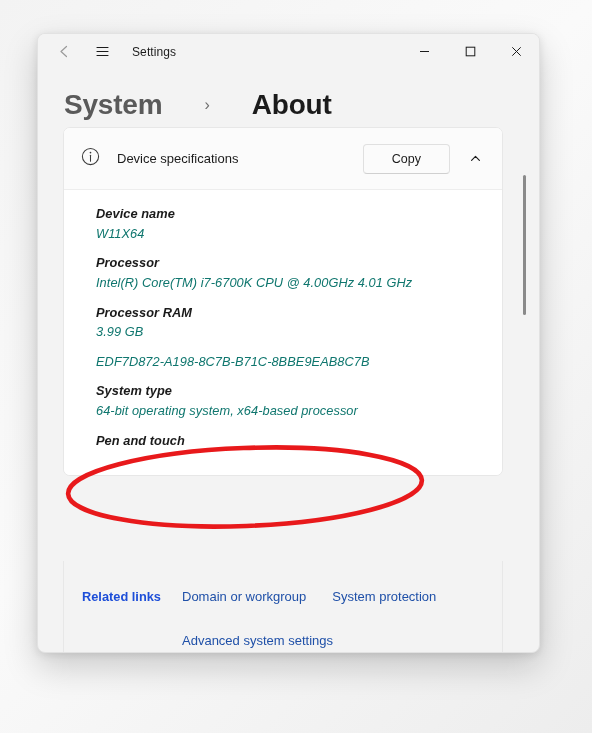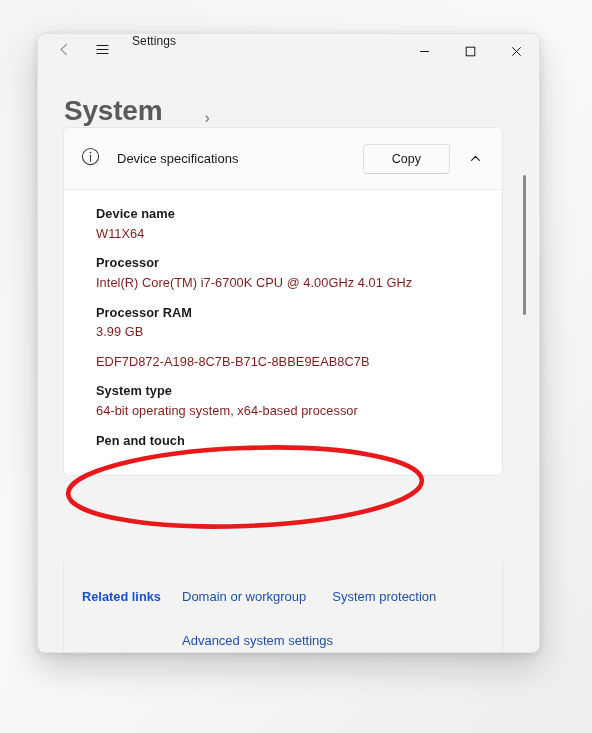--- a/index.html
+++ b/index.html
@@ -25,20 +25,21 @@
     border-radius: 8px;
     border: 1px solid #e2e2e2;
     box-shadow: 0 14px 34px rgba(0,0,0,0.18), 0 2px 8px rgba(0,0,0,0.10);
     overflow: hidden;
   }
 
   
   #titlebar {
     height: 35px;
     display: flex;
+    align-items: center;
     background: #f3f3f3;
     position: relative;
   }
   .tb-icon {
     width: 32px; height: 30px;
     display: flex; align-items: center; justify-content: center;
     flex: 0 0 auto;
   }
   #back-arrow { margin-left: 10px; }
   #hamburger { margin-left: 6px; }
@@ -56,21 +57,21 @@
   }
   .wc {
     width: 46px; height: 35px;
     display: flex; align-items: center; justify-content: center;
     cursor: default;
   }
 
   
   #breadcrumb {
     display: flex;
-    align-items: flex-end;
+    align-items: center;
     padding: 14px 0 0 26px;
     height: 58px;
     gap: 30px;
   }
   #crumb-system {
     font-size: 28px;
     color: #5a5a5a;
     font-weight: 600;
     letter-spacing: -0.2px;
   }
@@ -133,32 +134,33 @@
   #collapse-toggle {
     width: 30px; height: 30px;
     display: flex; align-items: center; justify-content: center;
     margin-left: 10px;
     cursor: default;
   }
 
   #card-body {
     padding: 14px 16px 16px 32px;
     background: #ffffff;
+    font-style: italic;
   }
   .spec-row { margin-bottom: 9px; }
   .spec-label {
     font-size: 12.8px;
     color: #1b1b1b;
     font-weight: 600;
     line-height: 1.55;
     letter-spacing: 0.05px;
   }
   .spec-value {
     font-size: 12.8px;
-    color: #7f1d1d;
+    color: #0f766e;
     line-height: 1.6;
     letter-spacing: 0.05px;
   }
 
   
   #related-links {
     position: absolute;
     left: 25px;
     top: 434px;
     width: 440px;
@@ -248,20 +250,21 @@
         <svg width="11" height="11" viewBox="0 0 11 11">
             <path d="M1.3 1.3l8.4 8.4M9.7 1.3l-8.4 8.4" stroke="#1b1b1b" stroke-width="1"></path>
           </svg>
       </div>
     </div>
   </div>
 
   <div id="breadcrumb">
     <span id="crumb-system">System</span>
     <span id="crumb-sep">›</span>
+    <span id="crumb-about">About</span>
   </div>
 
   <div id="content">
 
     <div id="spec-card">
       <div id="card-header">
         <span id="info-icon">
           <svg width="21" height="21" viewBox="0 0 21 21" fill="none">
             <circle cx="10.5" cy="10.5" r="8.1" stroke="#3b3b3b" stroke-width="1.05"></circle>
             <circle cx="10.5" cy="6.6" r="0.85" fill="#3b3b3b"></circle>

